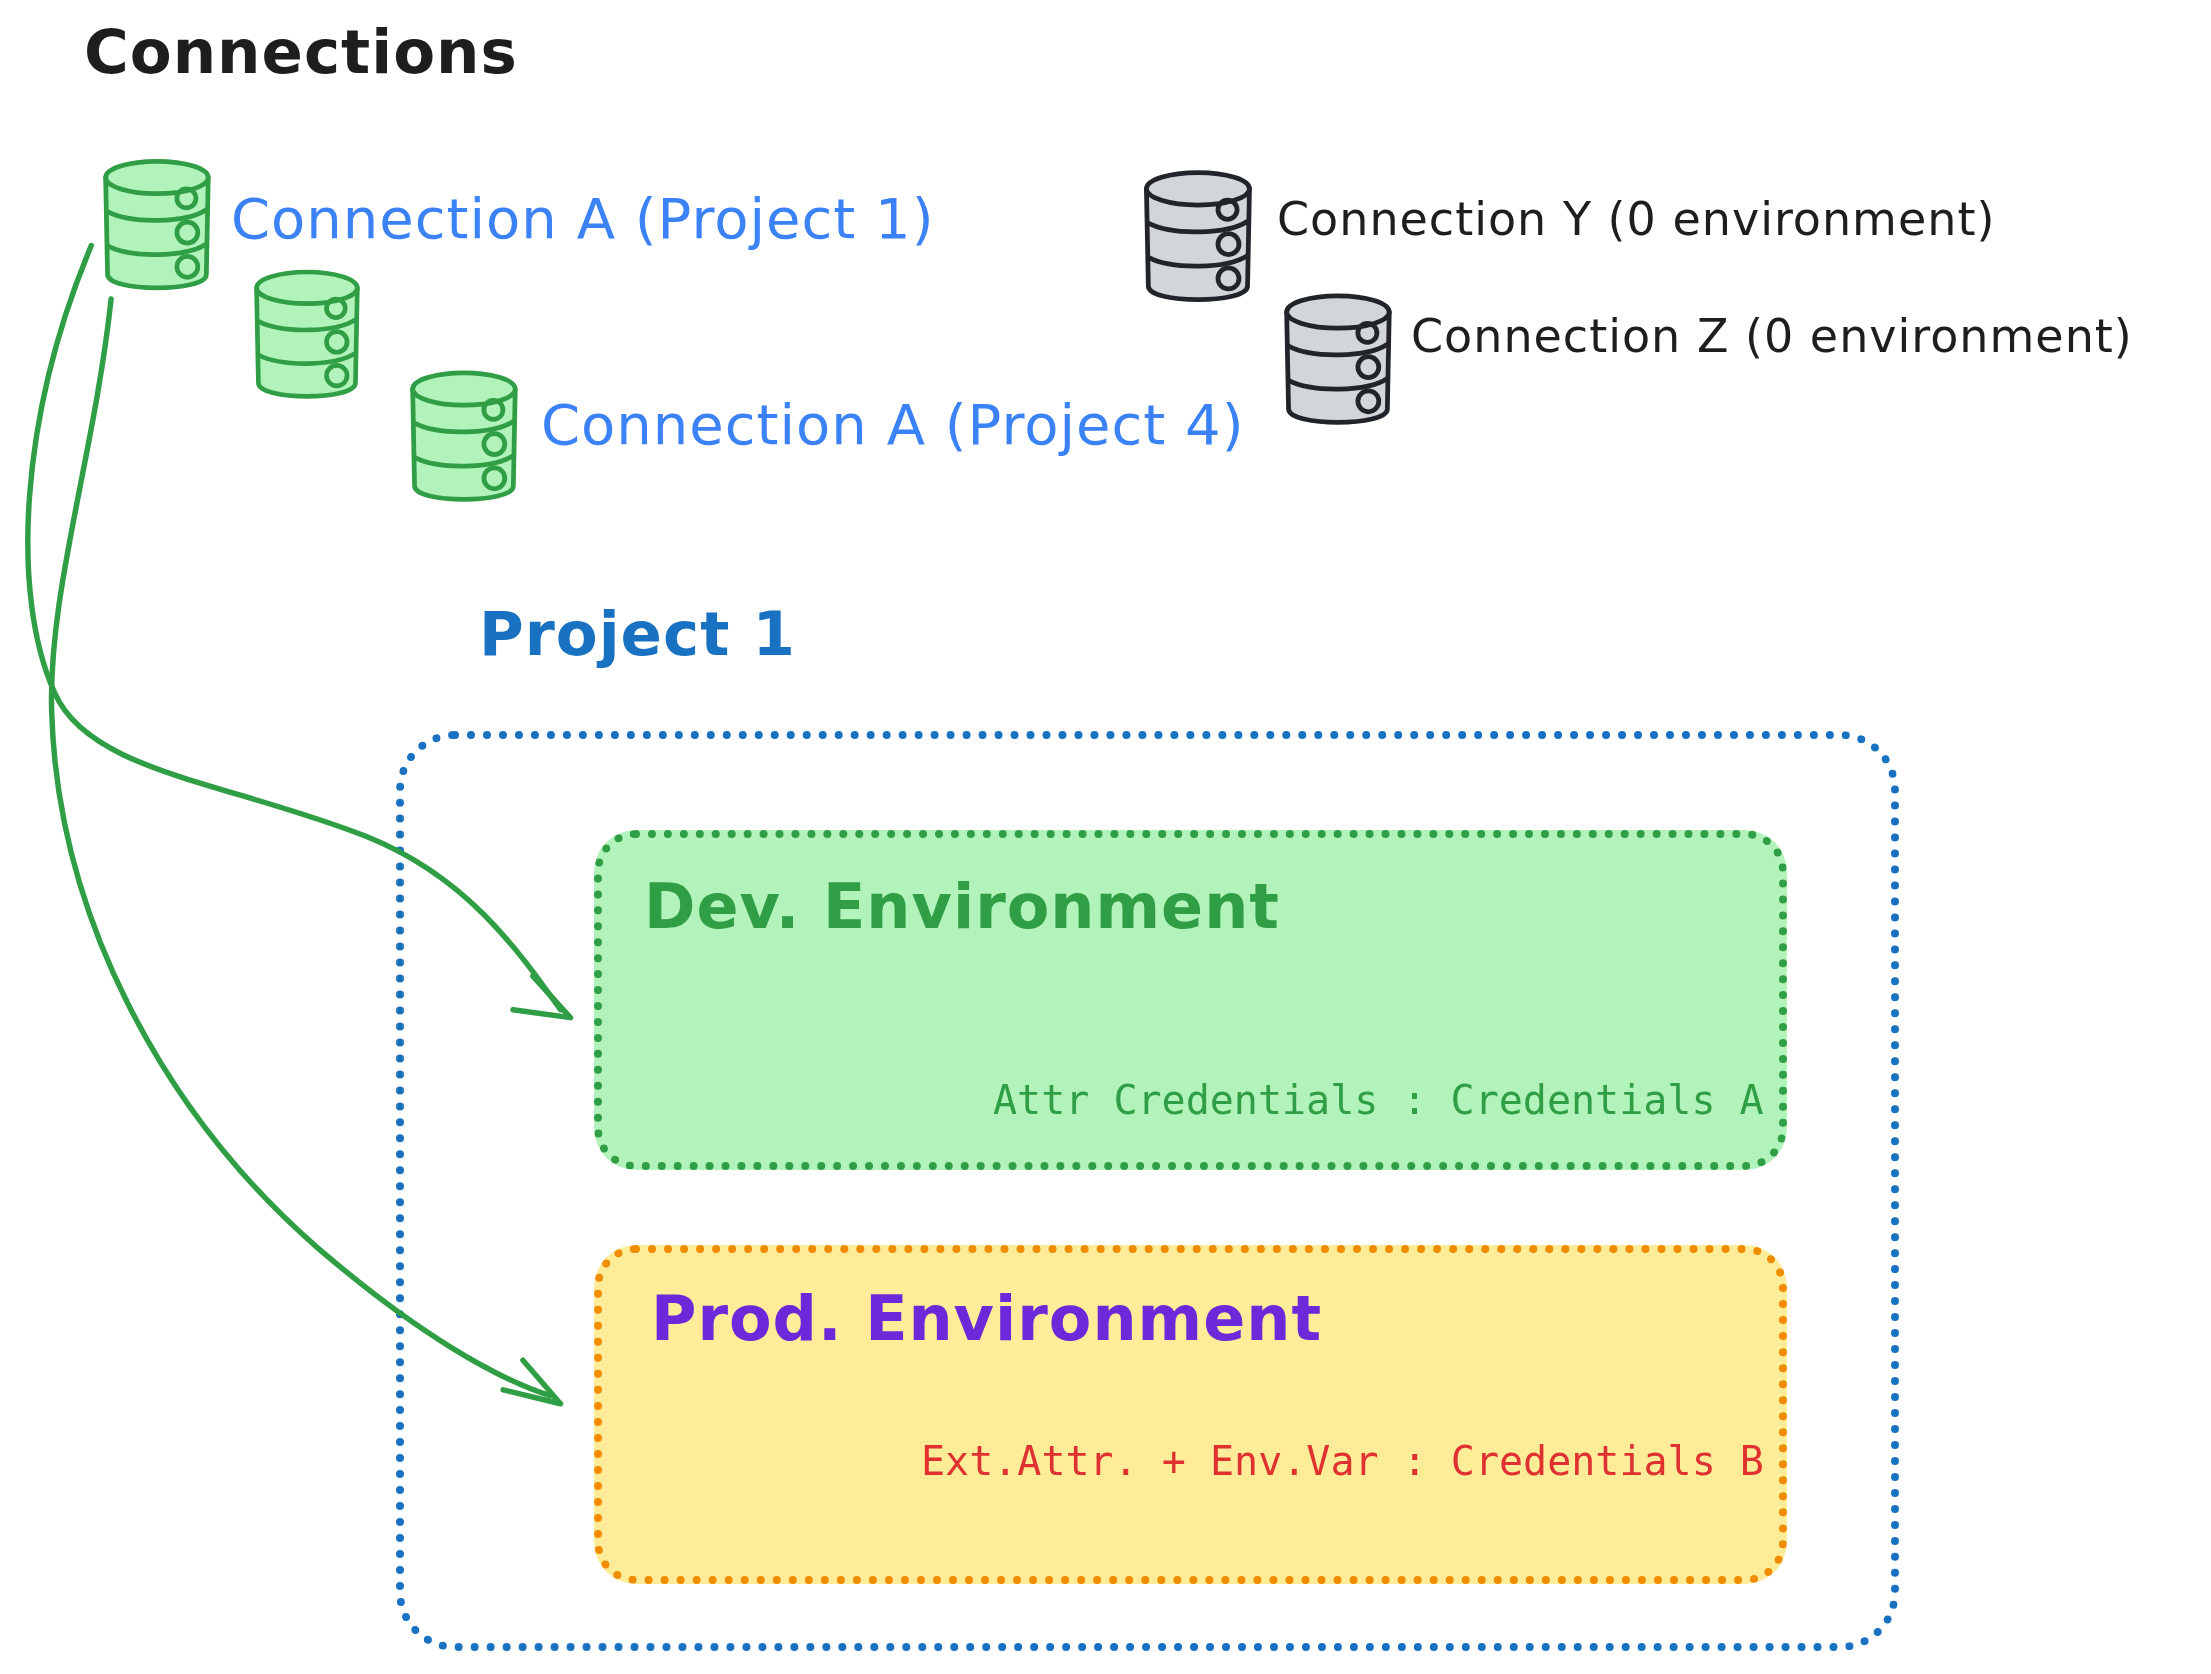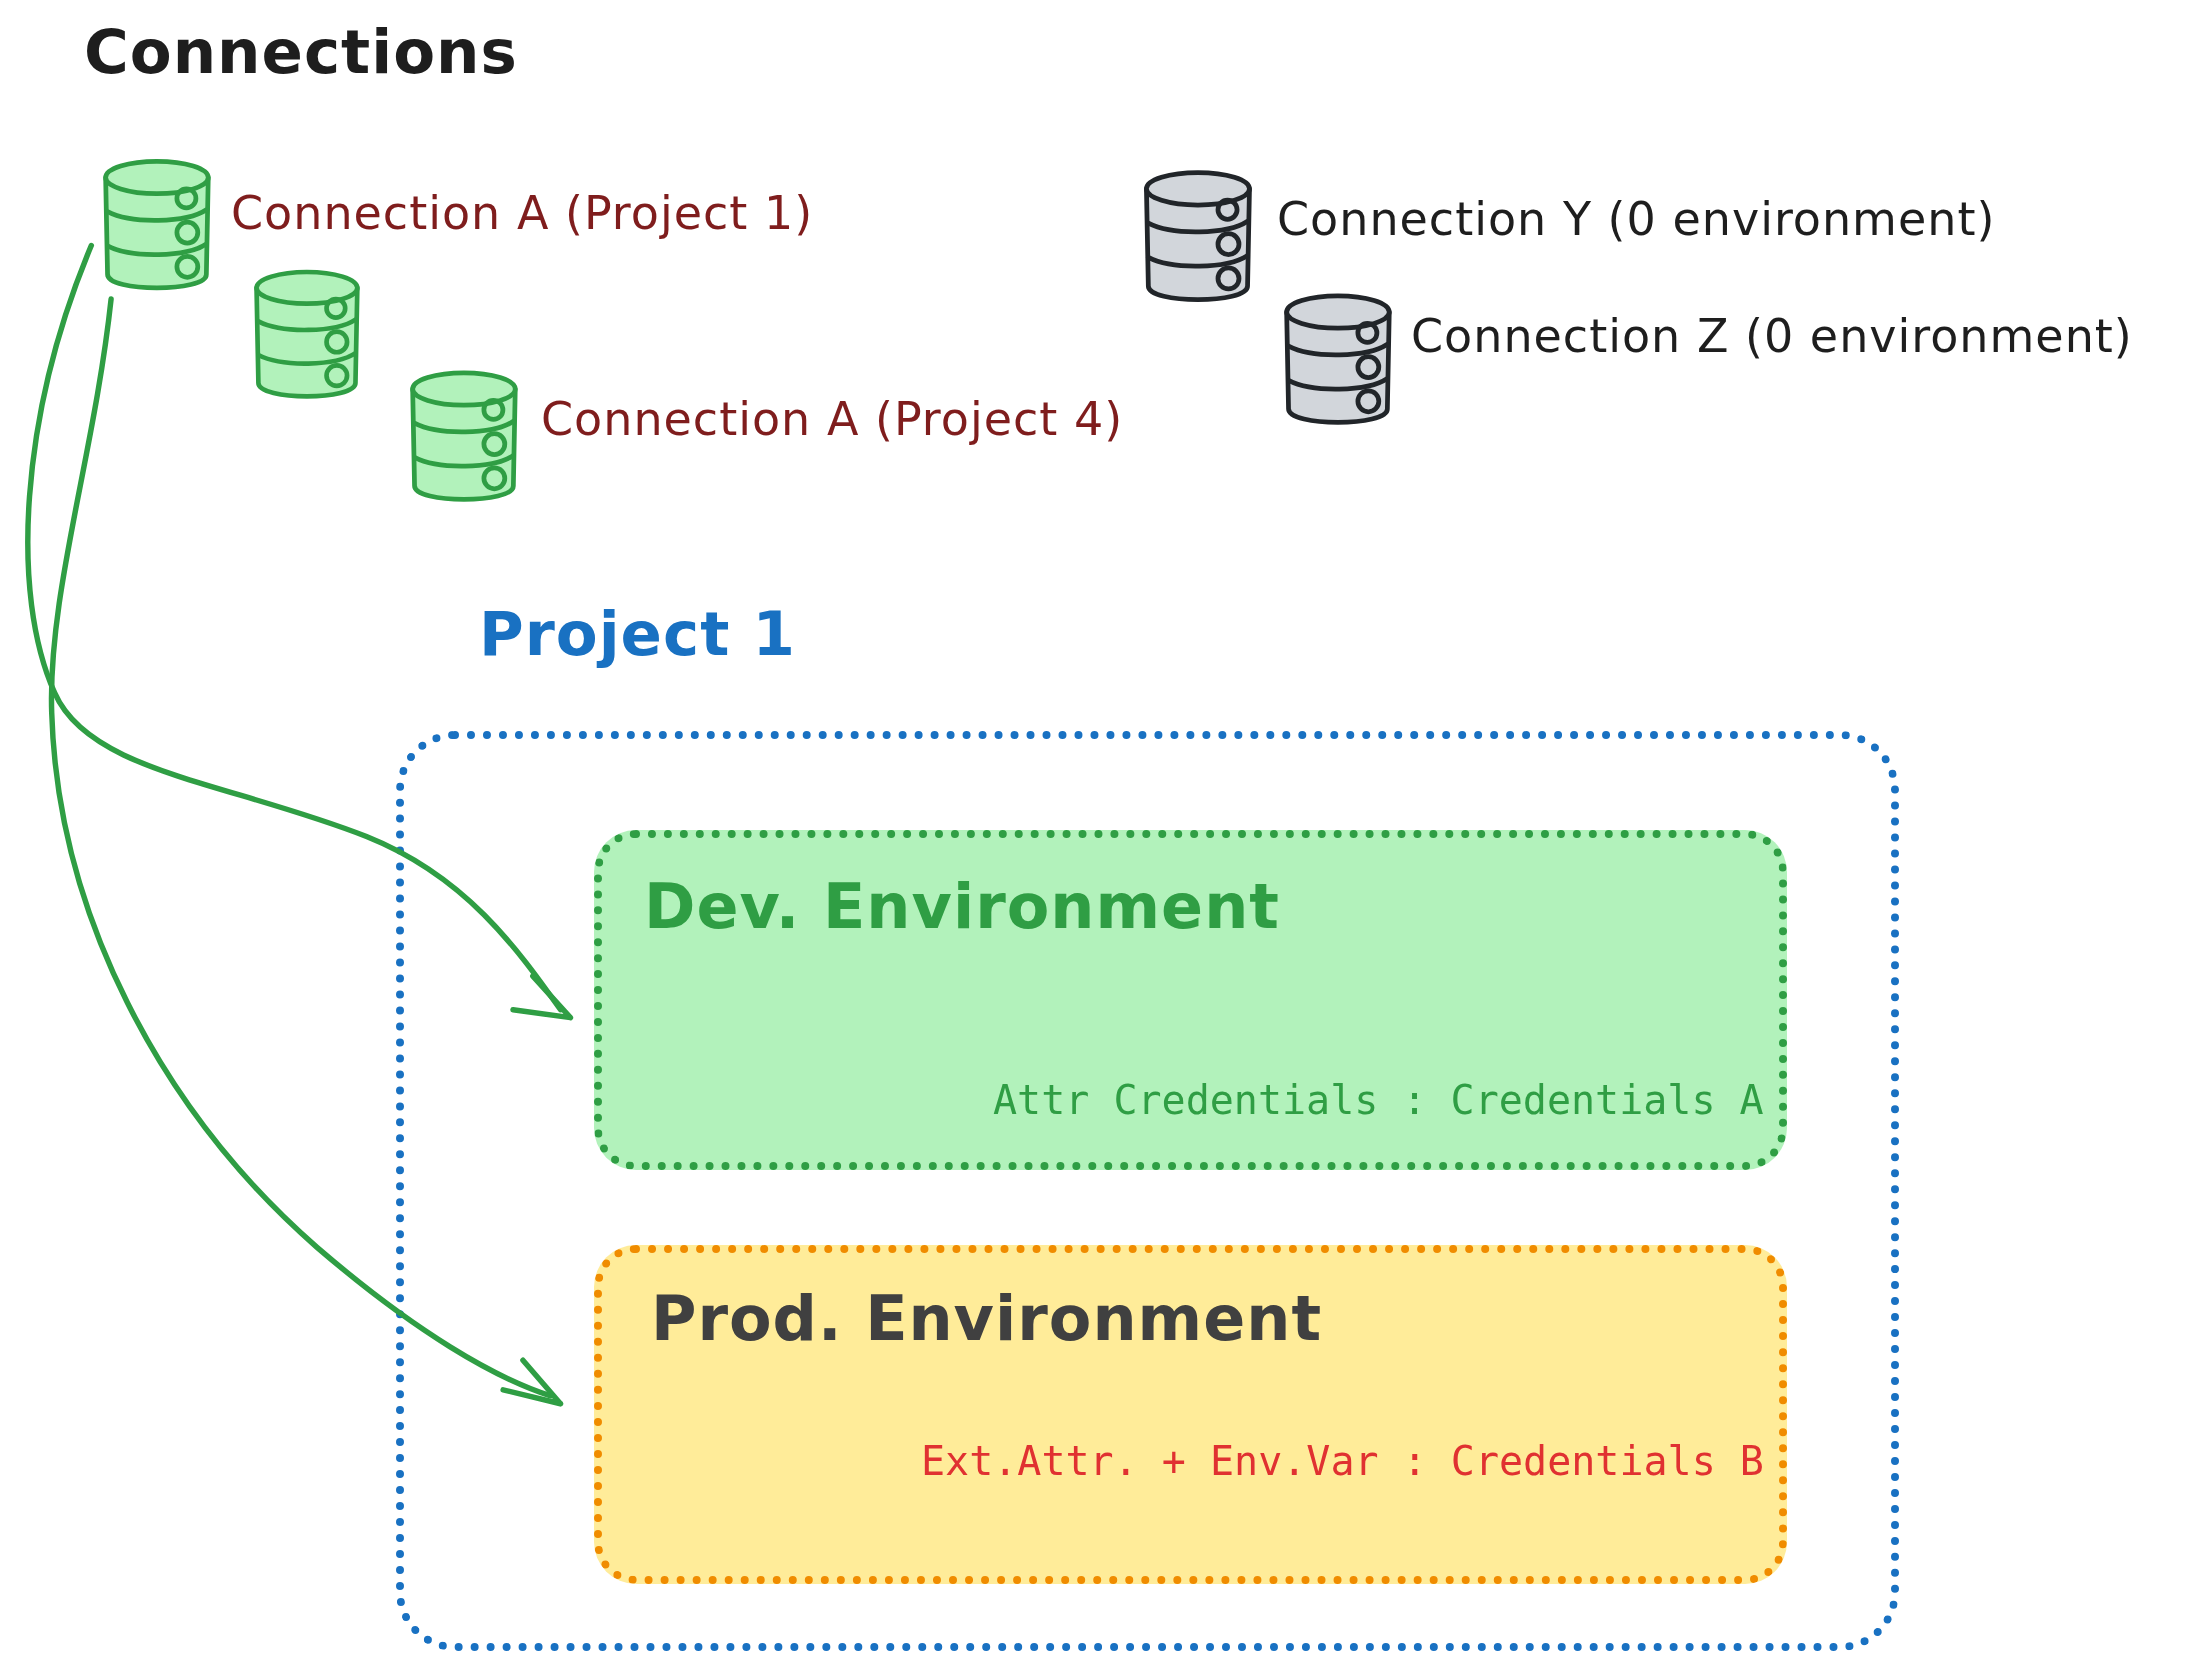--- a/index.html
+++ b/index.html
@@ -20,21 +20,21 @@
   .mono{
     font-family:"DejaVu Sans Mono", monospace;
     white-space:nowrap;
     line-height:50px;
   }
   .abs{position:absolute;}
 
   .diagram-title{left:84px;top:18px;font-size:61px;font-weight:600;color:#1e1e1e;}
   .project-title{left:479px;top:600px;font-size:61px;font-weight:600;color:#1971c2;}
 
-  .label-green{font-size:46px;color:#7f1d1d;}
+  .label-green{font-size:56px;color:#3b82f6;}
   .label-black{font-size:46px;color:#1e1e1e;}
   .lbl-g1{left:231px;top:188px;}
   .lbl-g2{left:384px;top:291px;}
   .lbl-g3{left:541px;top:394px;}
   .lbl-y{left:1277px;top:194px;}
   .lbl-z{left:1411px;top:311px;}
 
   .db{position:absolute;}
   .db.green path.fillable, .db.green ellipse{fill:#b2f2bb;}
   .db.green *{stroke:#2f9e44;}
@@ -55,21 +55,21 @@
   .dev-box{
     left:594px;top:830px;width:1193px;height:340px;
     background:#b2f2bb;border:8px dotted #2f9e44;
   }
   .prod-box{
     left:594px;top:1245px;width:1193px;height:339px;
     background:#ffec99;border:8px dotted #f08c00;
   }
   .env-title{font-size:62px;font-weight:600;text-align:center;}
   .dev-title{left:644px;top:873px;color:#2f9e44;}
-  .prod-title{left:651px;top:1285px;color:#404040;}
+  .prod-title{left:651px;top:1285px;color:#6d28d9;}
 
   .dev-mapping{left:993px;top:1075px;font-size:40px;color:#2f9e44;}
   .prod-mappings{left:921px;top:1436px;font-size:40px;color:#e03131;}
 
   .arrows{left:0;top:0;pointer-events:none;z-index:5;}
 </style>
 </head>
 <body>
 
 <div class="canvas">

